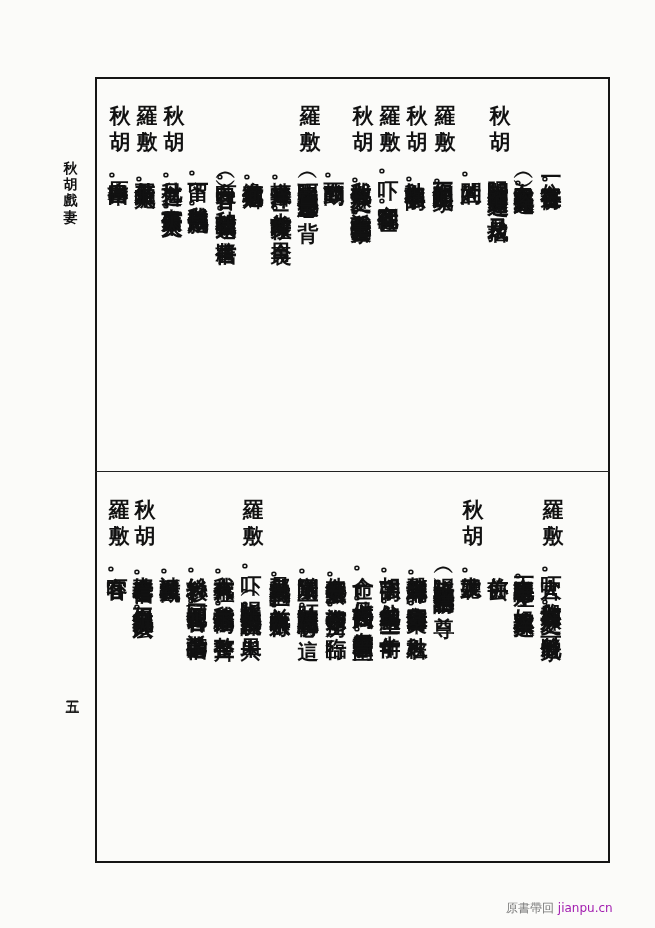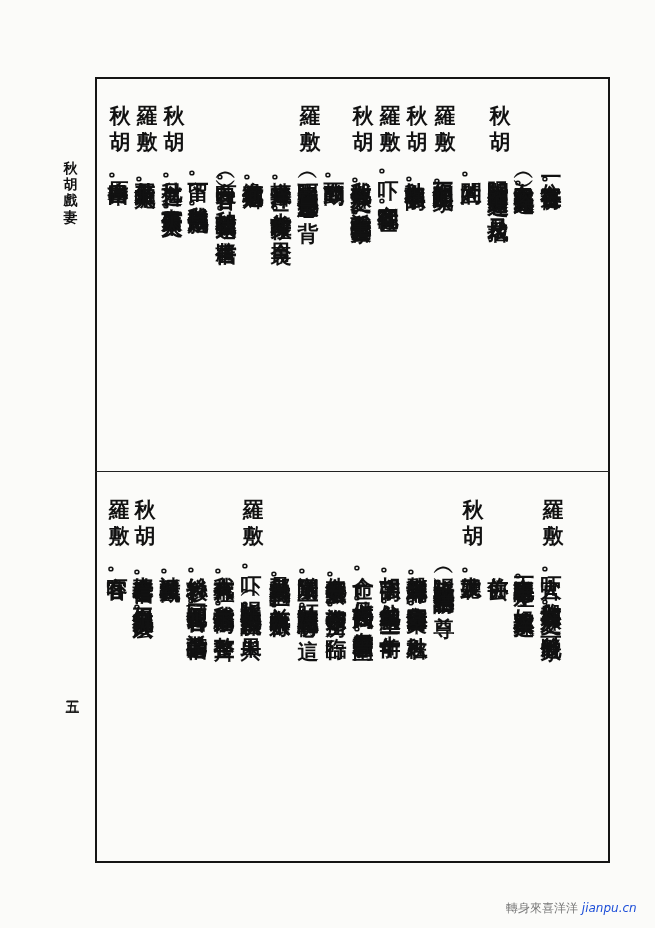--- a/index.html
+++ b/index.html
@@ -11,21 +11,21 @@
   .col { position:absolute; writing-mode:vertical-rl; text-orientation:upright;
          font-size:21px; line-height:24px; letter-spacing:1.2px; white-space:nowrap; font-weight:bold; }
   .spk { position:absolute; writing-mode:vertical-rl; text-orientation:upright;
          font-size:21px; font-weight:bold; letter-spacing:26px; white-space:nowrap; }
   .side-title { position:absolute; left:62px; top:150px; writing-mode:vertical-rl; text-orientation:upright;
                 font-size:14px; letter-spacing:16px; font-weight:bold; }
   .page-num { position:absolute; left:64px; top:690px; writing-mode:vertical-rl; text-orientation:upright;
               font-size:14px; letter-spacing:0px; }
   .watermark { position:absolute; left:506px; top:900px; font-size:12px; color:#777;
                font-family:"DejaVu Sans","Liberation Sans",sans-serif; white-space:nowrap; }
-  .watermark .url { color:#1d4ed8;font-style:italic; }
+  .watermark .url { color:#a21caf; }
 </style>
 </head>
 <body>
 
 <div class="frame"></div>
 <div class="divider"></div>
 
 <div class="side-title">秋胡戲妻</div>
 <div class="page-num">五三五</div>
 
@@ -76,15 +76,15 @@
     <div class="col" style="left: 268px; top: 560px;">是那秋兄對我講。並無有一字哄娘行。</div>
     <div class="col" style="left: 239px; top: 560px;">吓。（唱流水板）聽他言來無虛謊。果與</div>
     <div class="col" style="left: 212px; top: 560px;">我夫有來往。我這裏忙把桑樹下。整整齊</div>
     <div class="col" style="left: 185px; top: 560px;">絲抖衣衫。回頭便把客官叫。託帶的書信</div>
     <div class="col" style="left: 158px; top: 560px;">請遞與我觀。</div>
     <div class="col" style="left: 131px; top: 560px;">大嫂要看書信。但不知你是秋兄什麼人。</div>
     <div class="col" style="left: 105px; top: 560px;">客官吓。</div>
   </div>
 
 <div class="watermark">
-  <span>轉身來喜洋洋</span>
+  <span>原書帶回</span>
   <span class="url">jianpu.cn</span>
 </div>
 
 </body></html>

